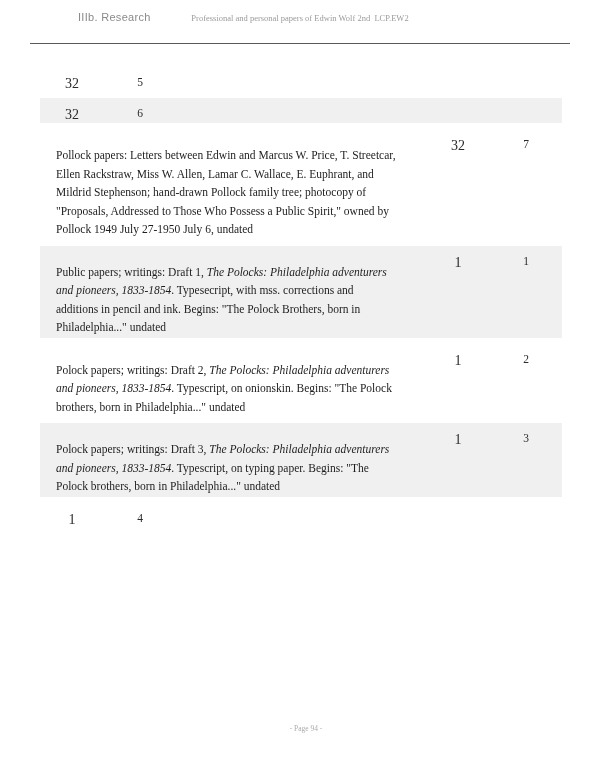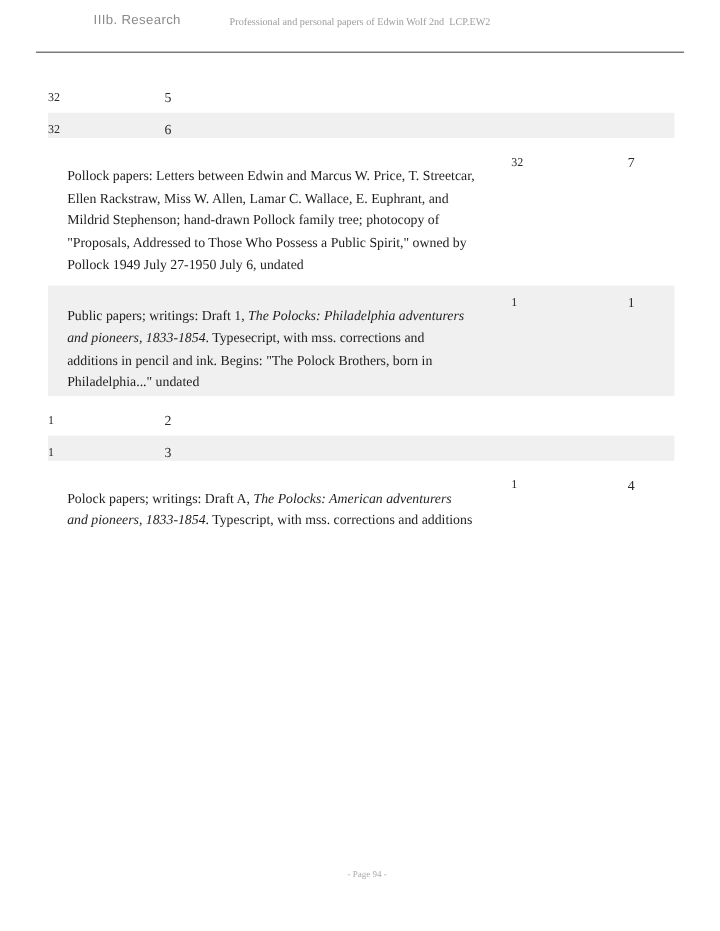--- a/index.html
+++ b/index.html
@@ -39,21 +39,22 @@
     flex: 1;
     padding: 17px 2px 1px 16px;
     font-size: 11.5px;
     line-height: 18.5px;
     color: #1d1d1d;
     white-space: pre-line;
   }
   .it { font-style: italic; }
   .col-box {
     width: 64px; padding-top: 9px;
-    font-size: 10px; color: #2a2a2a;
+    text-align: center;
+    font-size: 14px; color: #2a2a2a;
   }
   .col-folder {
     width: 72px; padding-top: 9px;
     text-align: center;
     font-size: 11.5px; color: #2a2a2a;
   }
   .page-footer {
     position: absolute; top: 724px; left: 0; right: 0;
     text-align: center;
     font-size: 7.5px;
@@ -90,28 +91,32 @@
     </div>
     <div class="row shaded">
       <div class="desc"><span>Public papers; writings: Draft 1, </span><span class="it">The Polocks: Philadelphia adventurers
 and pioneers, 1833-1854</span><span>. Typesecript, with mss. corrections and
 additions in pencil and ink. Begins: "The Polock Brothers, born in
 Philadelphia..." undated</span></div>
       <div class="col-box">1</div>
       <div class="col-folder">1</div>
     </div>
     <div class="row">
+      <div class="desc"><span>Polock papers; writings: Draft 2, </span><span class="it">The Polocks: Philadelphia adventurers
+and pioneers, 1833-1854</span><span>. Typescript, on onionskin. Begins: "The Polock
+brothers, born in Philadelphia..." undated</span></div>
       <div class="col-box">1</div>
       <div class="col-folder">2</div>
     </div>
     <div class="row shaded">
+      <div class="desc"><span>Polock papers; writings: Draft 3, </span><span class="it">The Polocks: Philadelphia adventurers
+and pioneers, 1833-1854</span><span>. Typescript, on typing paper. Begins: "The
+Polock brothers, born in Philadelphia..." undated</span></div>
       <div class="col-box">1</div>
       <div class="col-folder">3</div>
     </div>
     <div class="row">
-      <div class="desc"><span>Polock papers; writings: Draft A, </span><span class="it">The Polocks: American adventurers
-and pioneers, 1833-1854</span><span>. Typescript, with mss. corrections and additions</span></div>
       <div class="col-box">1</div>
       <div class="col-folder">4</div>
     </div>
   </div>
 
 <div class="page-footer">- Page 94 -</div>
 
 </body></html>

